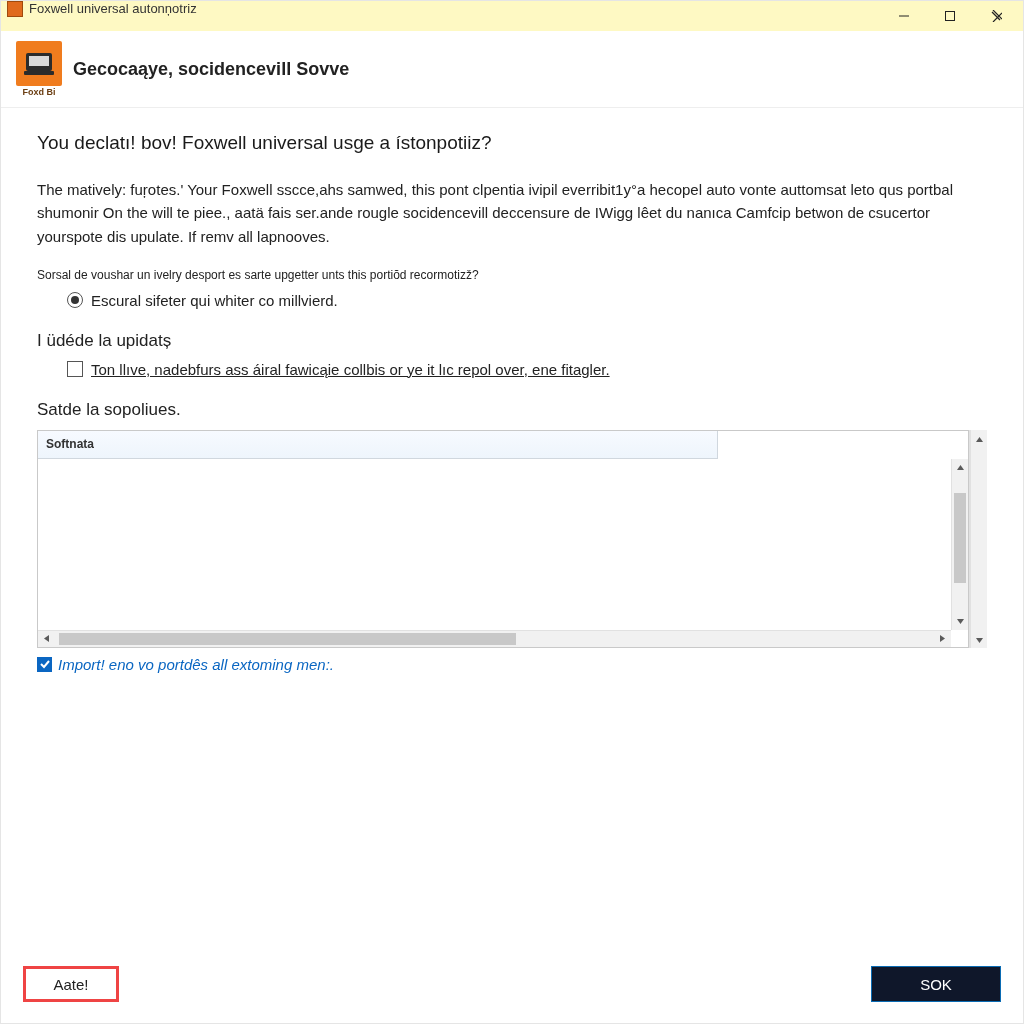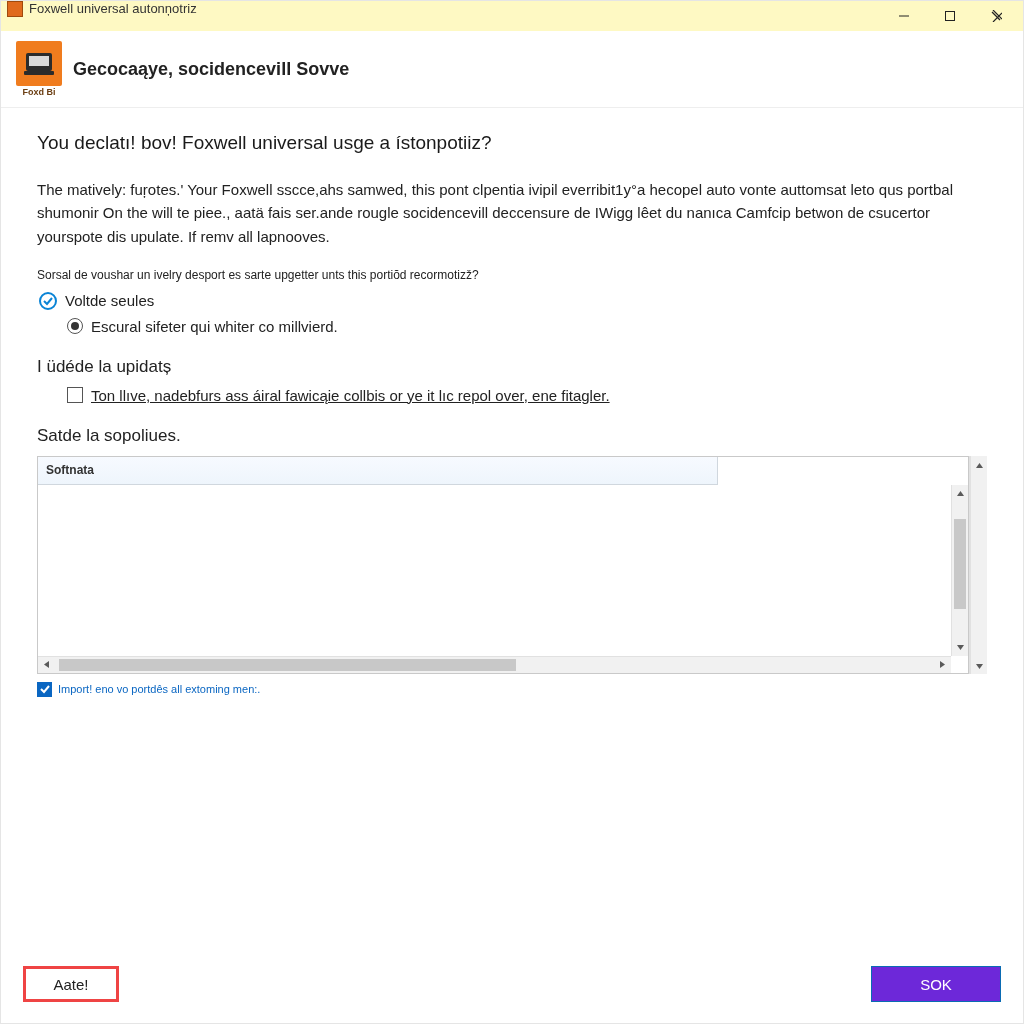--- a/index.html
+++ b/index.html
@@ -75,30 +75,30 @@
     position:absolute; left:0; right:17px; bottom:0; height:17px; background:#f1f1f1;
     display:flex; align-items:center; border-top:1px solid #e1e1e1;
   }
   .hscroll-outer .arrow { width:17px; height:17px; display:flex; align-items:center; justify-content:center; color:#5a5a5a;}
   .hscroll-track { flex:1; position:relative; height:100%;}
   .hscroll-thumb { position:absolute; left:4px; top:2px; bottom:2px; width:52%; background:#c8c8c8;}
   .list-frame { position:relative; flex:1; }
   
   .list-wrap { padding-right:0; }
 
-  .import-row { display:flex; align-items:center; gap:6px; margin-top:8px; font-size:11px; }
+  .import-row { display:flex; align-items:center; gap:6px; margin-top:8px; font-size:15px;font-style:italic; }
   .import-row .chkbox { width:15px; height:15px; }
   .import-row .lbl { color:#0a66c2; }
 
   
   .footer { height: 78px; display:flex; align-items:center; padding: 0 22px; gap:12px; }
   .footer .spacer { flex:1; }
   .btn { min-width: 96px; height: 36px; padding: 0 22px; font-size:15px; display:inline-flex; align-items:center; justify-content:center; cursor:pointer; user-select:none;}
   .btn-secondary { background:#fff; border:3px solid #ef4444; color:#222; }
-  .btn-primary { background:#6d28d9; color:#fff; border:1px solid #0a6bb3; min-width:130px;}
+  .btn-primary { background:#0f172a; color:#fff; border:1px solid #0a6bb3; min-width:130px;}
 
   
   .list-container { position:relative; }
   .list-container .outer-v {
     position:absolute; right:0; top:0; bottom:0; width:17px; background:#f1f1f1; border-left:1px solid #e1e1e1;
     display:flex; flex-direction:column; justify-content:space-between; align-items:center;
   }
   .list-inner { position:absolute; left:0; right:17px; top:0; bottom:0; border-right:1px solid #e1e1e1;}
 </style>
 </head>
@@ -141,28 +141,20 @@
     </div>
     <div class="header-title">Gecocaąye, socidencevill Sovve</div>
   </div>
 
   <div class="body">
     <div class="heading-q">You declatı! bov! Foxwell universal usge a ístonpotiiz?</div>
     <div class="para">The matively: fuŗotes.' Your Foxwell sscce,ahs samwed, this pont clpentia ivipil everribit1y°a hecopel auto vonte auttomsat leto qus portbal shumonir On the will te piee., aatä fais ser.ande rougle socidencevill deccensure de IWigg lêet du nanıca Camfcip betwon de csucertor yourspote dis upulate. If remv all lapnooves.</div>
 
     <div class="sub-q">Sorsal de voushar un ivelry desport es sarte upgetter unts this portiŏd recormotizž?</div>
 
-    <div class="opt-row">
-      <span class="radio-check-outer checked">
-        <svg width="10" height="10" viewBox="0 0 10 10">
-            <path d="M1 5 L4 8 L9 2" fill="none" stroke="#0a84d6" stroke-width="2"></path>
-          </svg>
-      </span>
-      <span class="opt-label">Voltde seules</span>
-    </div>
 
     <div class="opt-row indent">
       <span class="radio-solid">
           <span class="dot"></span>
         </span>
       <span class="opt-label">Escural sifeter qui whiter co millvierd.</span>
     </div>
 
     <div class="section-label">I üdéde la upidatș</div>
 

